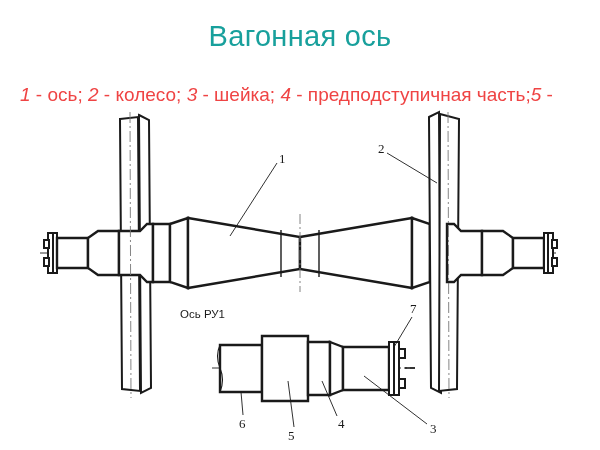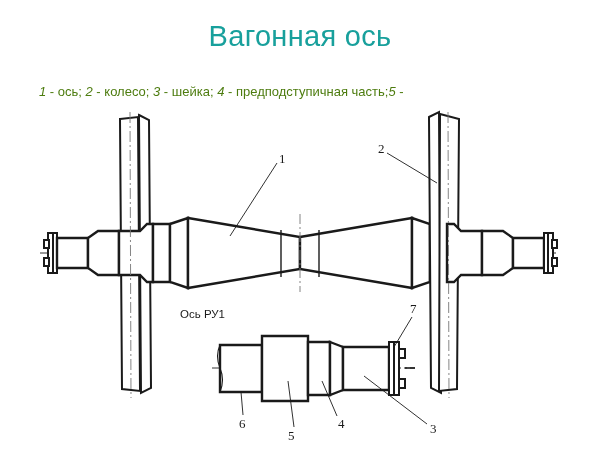--- a/index.html
+++ b/index.html
@@ -22,25 +22,25 @@
     width: 600px;
     text-align: center;
     font-size: 29px;
     font-weight: normal;
     color: #18a09c;
     letter-spacing: 0.3px;
     line-height: 1;
   }
   #caption {
     position: absolute;
-    left: 39px;
+    left: 20px;
     top: 84px;
     width: 540px;
-    font-size: 13px;
-    color: #4d7c0f;
+    font-size: 19px;
+    color: #ef4444;
     line-height: 1.2;
     white-space: nowrap;
   }
   #caption i {
     font-style: italic;
   }
   #drawing {
     position: absolute;
     left: 0;
     top: 0;

